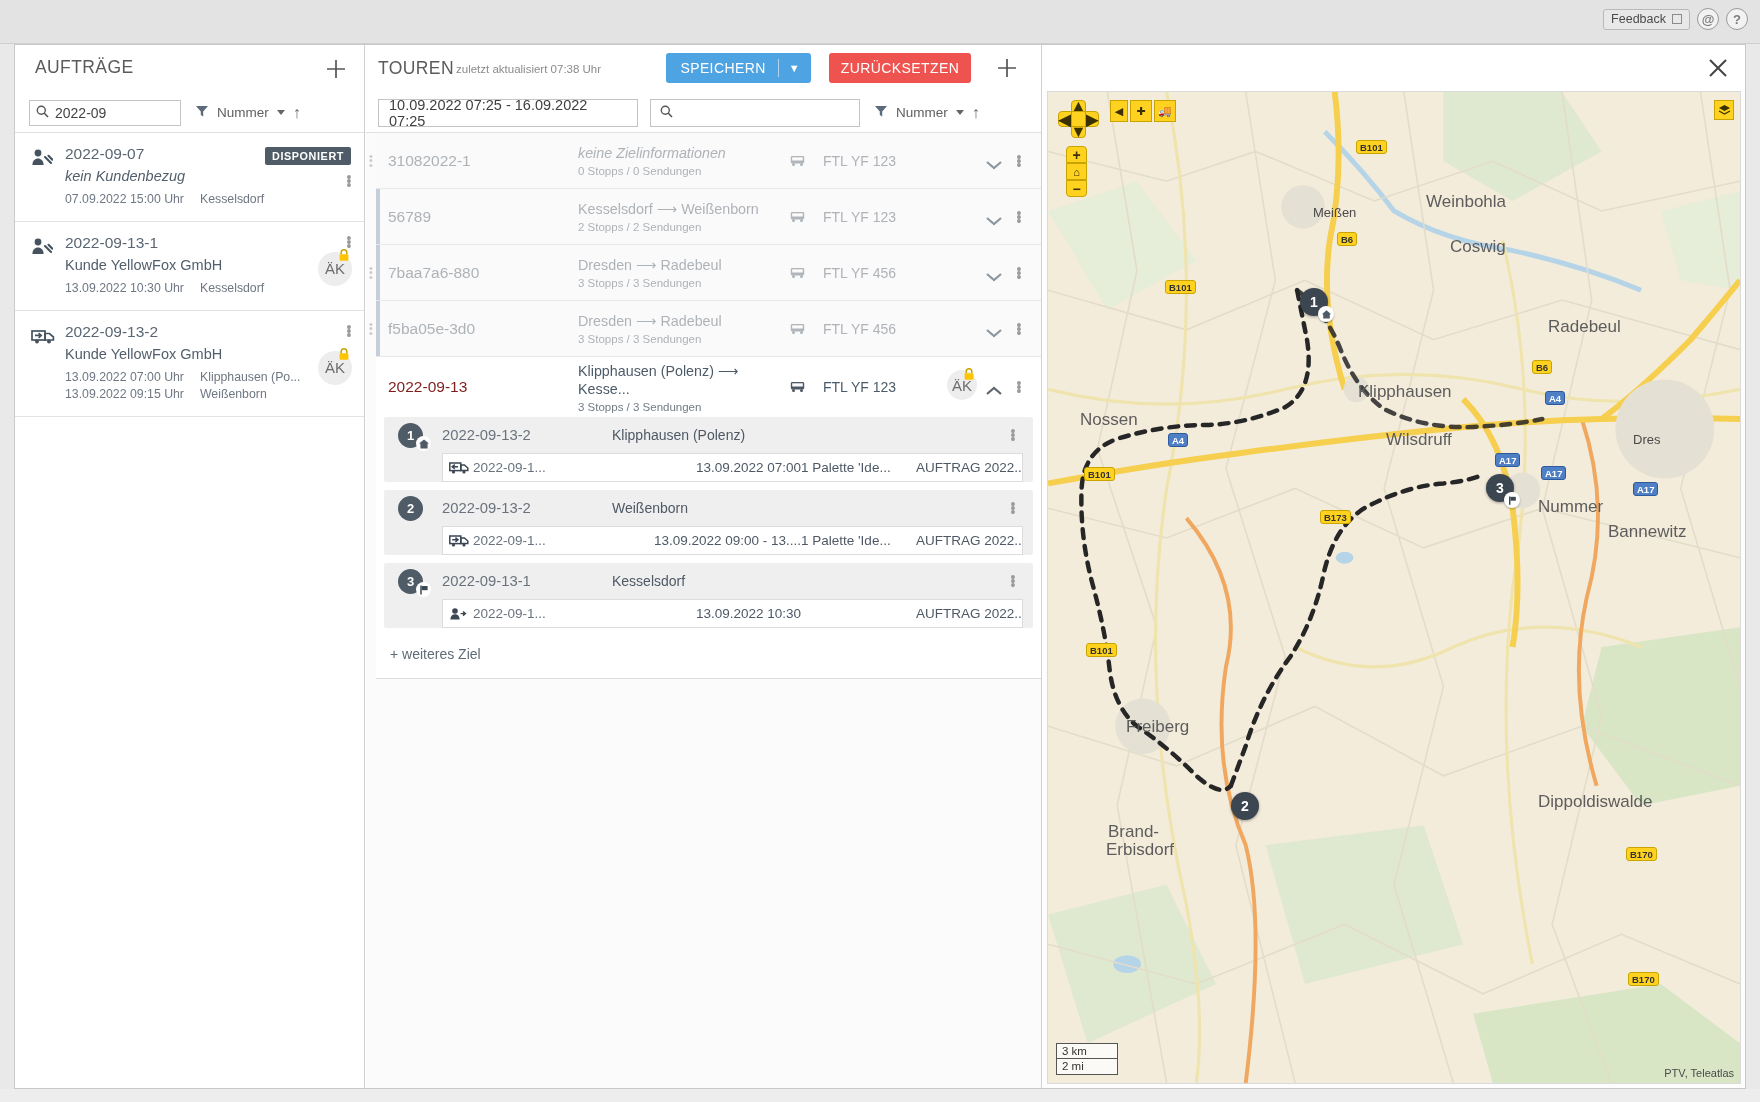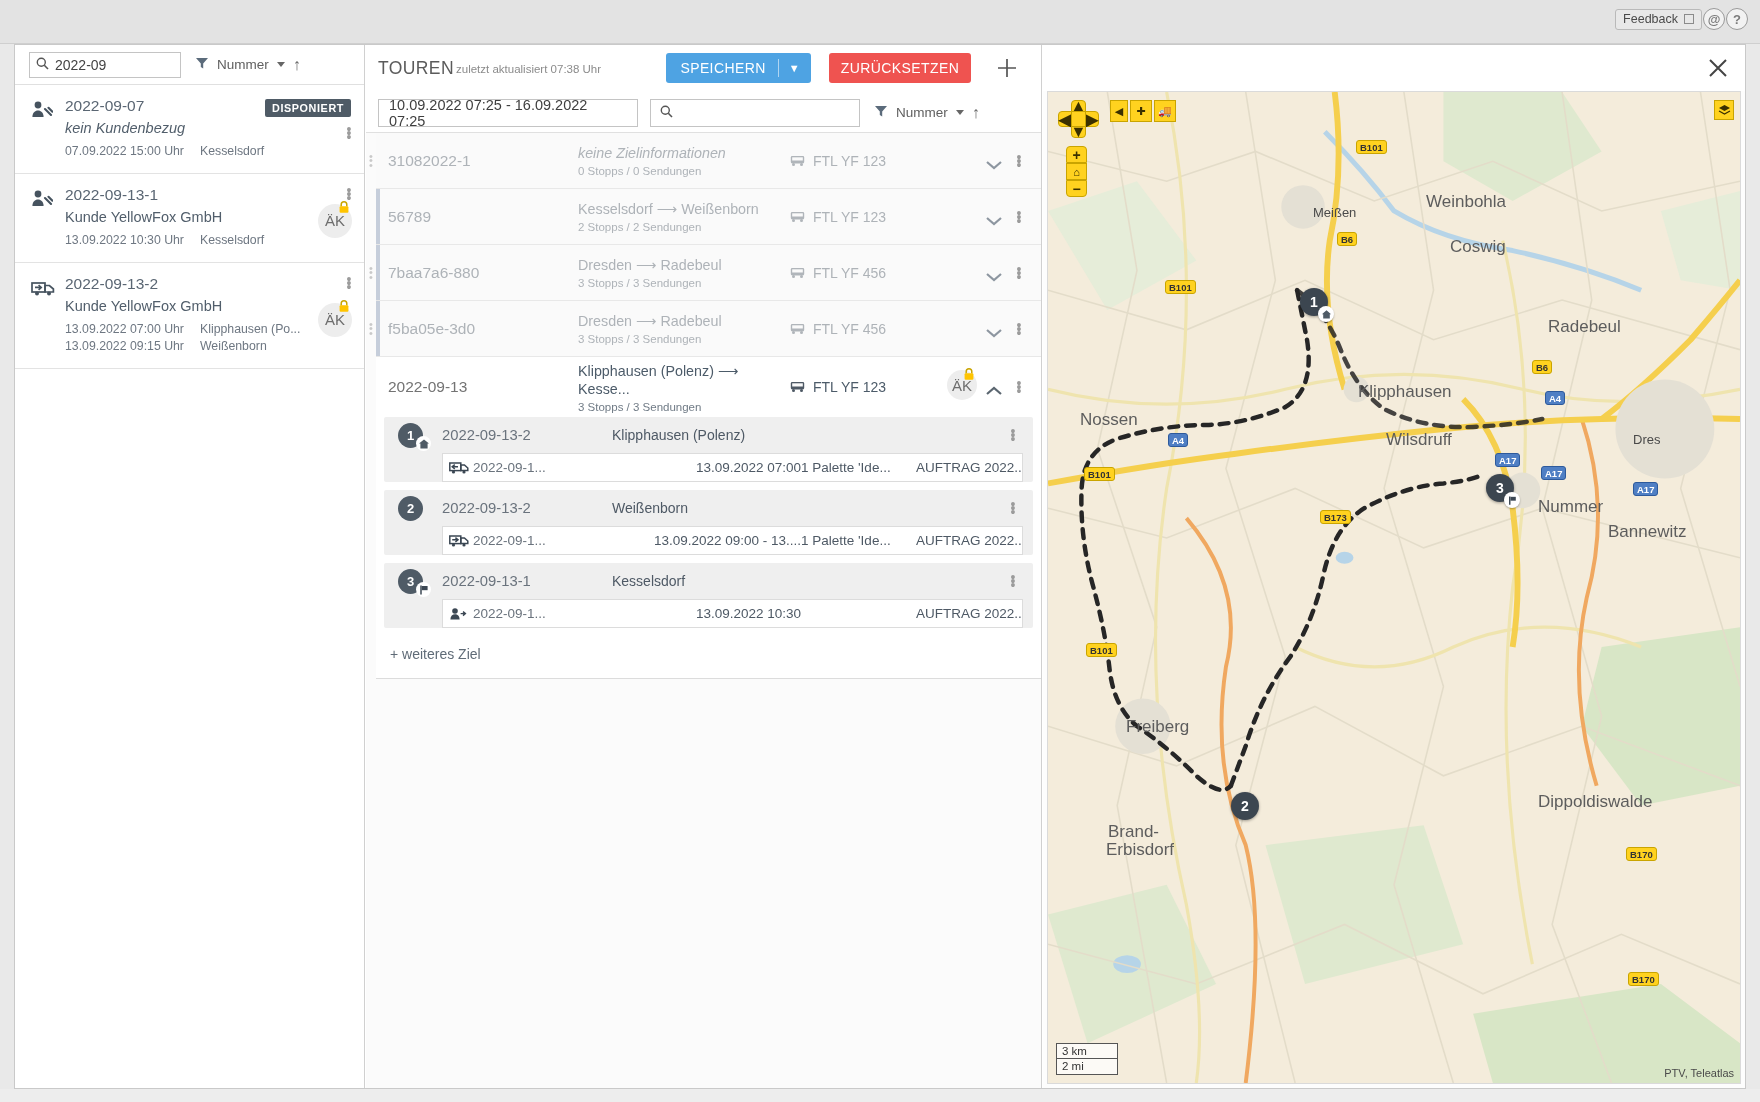--- a/index.html
+++ b/index.html
@@ -46,21 +46,21 @@
   }
   .tab.icon-tab { padding: 0 14px; }
   .wrench {
     display:inline-block; width: 17px; height: 17px;
     position: relative;
   }
   .wrench svg { display:block; }
 
   .tabbar-right {
     position: absolute; right: 12px; top: 8px;
-    display: flex; align-items: center; gap: 1px; padding-left: 23px;
+    display: flex; align-items: center; gap: 7px; padding-left: 23px;
   }
   .feedback-btn {
     height: 21px;
     display: flex; align-items: center; gap: 6px;
     padding: 0 7px;
     font-size: 12.5px;
     color: #4a4a4a;
     background: #e8e8e8;
     border: 1px solid #b9b9b9;
     border-radius: 3px;
@@ -265,21 +265,21 @@
     border-bottom: 1px solid #e8e8e8;
     margin-left: 10px;
     padding-left: 12px;
   }
   .tour-row.dim { color: #aeb3b8; }
   .tour-row .t-num { width: 190px; font-size: 15.5px; }
   .tour-row .t-route { width: 212px; }
   .t-route .rt { font-size: 14.3px; }
   .t-route .rt.it { font-style: italic; }
   .t-route .sub { font-size: 11.5px; margin-top: 3px; }
-  .tour-row .t-veh { display:flex; align-items:center; gap:8px; font-size: 14px; width: 150px; }
+  .tour-row .t-veh { display:flex; align-items:center; gap:18px; font-size: 14px; width: 150px; }
   .grip {
     position: absolute; left: -10px; top: 50%;
     transform: translateY(-50%);
     width: 10px; color: #c9c9c9; font-size: 11px; line-height: 4.5px; text-align:center;
   }
   .grip span { display: block; }
   .lbar {
     position: absolute; left: 0; top: 0; bottom: 0; width: 4px;
     background: #c6cedb;
   }
@@ -293,21 +293,21 @@
     color: #9b9b9b; font-size: 14px; line-height: 4px; text-align: center; width: 12px;
   }
   .row-kebab span { display:block; }
 
   .tour-row.selected {
     background: #ffffff;
     color: #4a5763;
     height: 60px;
     border-bottom: none;
   }
-  .tour-row.selected .t-num { color: #737373; }
+  .tour-row.selected .t-num { color: #7f1d1d; }
   .tour-row.selected .t-route .rt { color: #4c5b69; }
   .tour-row.selected .t-route .sub { color: #707b86; }
   .tour-row.selected .t-veh { color: #4c5b69; }
 
   .tour-expand {
     background: #ffffff;
     margin-left: 10px;
     border-bottom: 1px solid #dcdcdc;
     padding-bottom: 4px;
   }
@@ -466,20 +466,28 @@
       </div>
       <div class="round-btn">
         <span>?</span>
       </div>
     </div>
   </div>
 
   <div class="frame">
 
     <div class="col-orders">
+      <div class="panel-head">
+        <div class="panel-title">AUFTRÄGE</div>
+        <div class="plus-btn orders-plus">
+          <svg width="22" height="22" viewBox="0 0 22 22">
+            <path d="M11 2 V20 M2 11 H20" stroke="#555" stroke-width="1.7"></path>
+          </svg>
+        </div>
+      </div>
 
       <div class="filter-row">
         <div class="search-box">
           <span class="magnifier">
             <svg width="13" height="13" viewBox="0 0 13 13">
               <circle cx="5.3" cy="5.3" r="4" fill="none" stroke="#555" stroke-width="1.4"></circle>
               <path d="M8.3 8.3 L12 12" stroke="#555" stroke-width="1.6"></path>
             </svg>
           </span>
           <input type="text" value="2022-09" style="">

